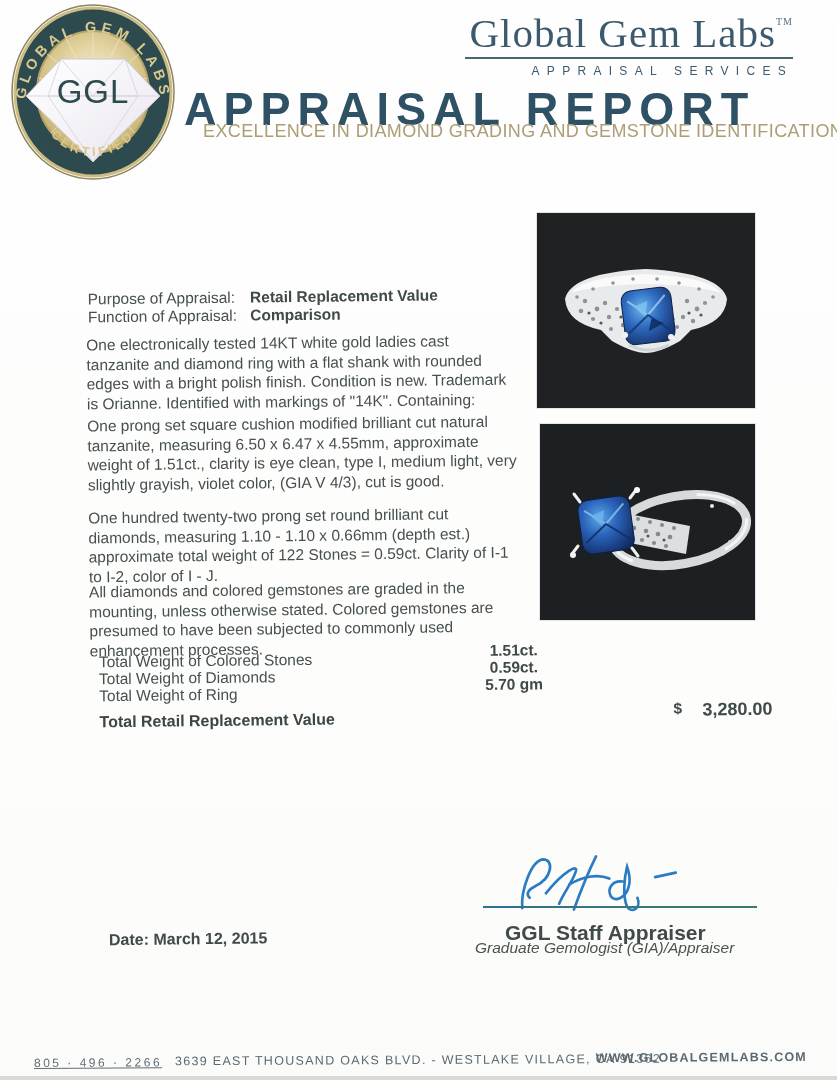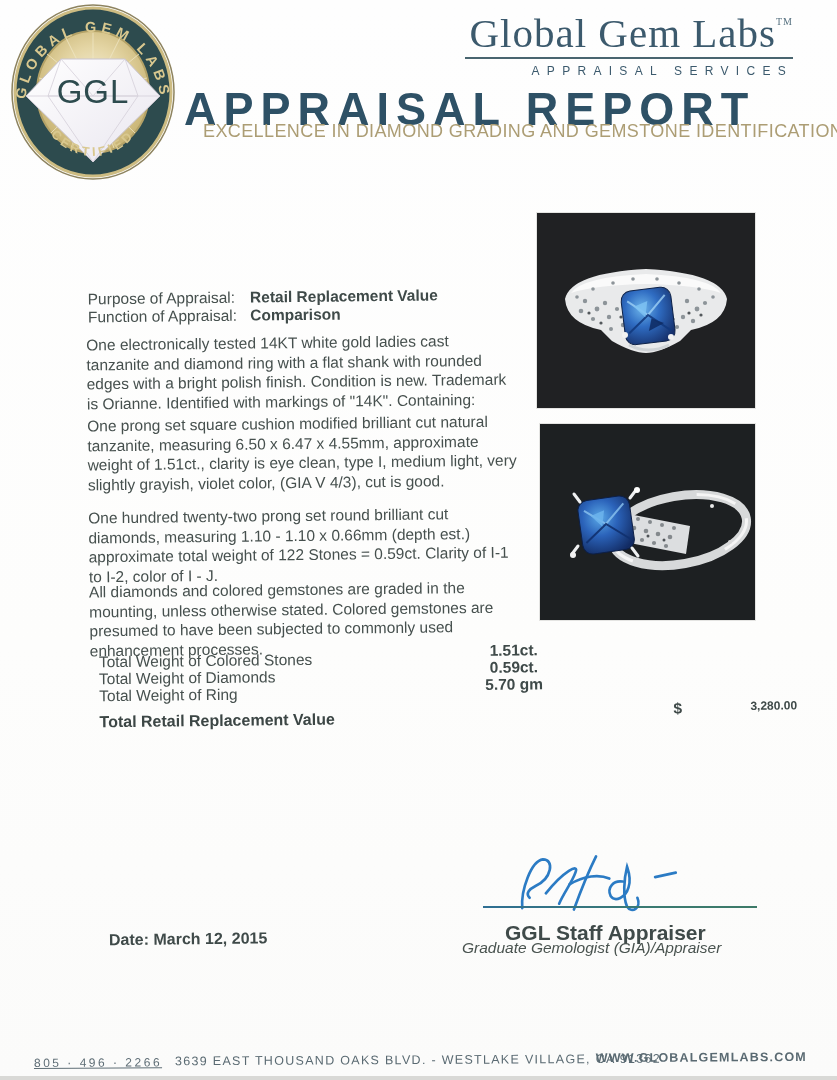--- a/index.html
+++ b/index.html
@@ -31,27 +31,27 @@
   
   .doc-body{position:absolute;left:0;top:0;width:837px;height:1080px;transform:rotate(-0.65deg);transform-origin:300px 500px;}
   .kv-row{position:absolute;left:90px;font-size:15.5px;white-space:nowrap;}
   .kv-label{display:inline-block;width:158px;}
   .kv-value{font-weight:700;color:#3f4a49;}
   .para{position:absolute;left:88px;font-size:15.5px;line-height:19.5px;color:#46504e;}
   .tot-label{position:absolute;left:97px;font-size:15.5px;white-space:nowrap;}
   .tot-value{position:absolute;left:452px;width:120px;text-align:center;font-size:15.5px;font-weight:700;color:#3f4a49;white-space:nowrap;}
   .grand-label{position:absolute;left:97px;top:711px;font-size:16px;font-weight:700;color:#3c4645;white-space:nowrap;}
   .grand-currency{position:absolute;left:671px;top:704px;font-size:15.5px;font-weight:700;color:#3f4a49;}
-  .grand-amount{position:absolute;left:700px;top:704px;font-size:12px;font-weight:700;color:#3f4a49;white-space:nowrap;margin-left:48px;}
+  .grand-amount{position:absolute;left:700px;top:704px;font-size:18px;font-weight:700;color:#3f4a49;white-space:nowrap;}
   
   #signature-svg{position:absolute;left:505px;top:852px;}
   .sig-rule{position:absolute;left:483px;top:906px;width:274px;height:2px;
     background:linear-gradient(90deg,#2f6f93,#3a7a72 60%,#3d7a68);}
   .sig-name{position:absolute;left:505px;top:921px;font-size:21px;font-weight:700;color:#3f4a49;white-space:nowrap;}
-  .sig-title{position:absolute;left:462px;top:939px;font-size:15.5px;font-style:italic;color:#49534f;white-space:nowrap;}
+  .sig-title{position:absolute;left:475px;top:939px;font-size:15.5px;font-style:italic;color:#49534f;white-space:nowrap;}
   .date-line{position:absolute;left:104px;top:929px;font-size:16px;font-weight:700;color:#3f4a49;white-space:nowrap;}
   
   .footer{position:absolute;left:0;bottom:12px;width:837px;transform:rotate(-0.3deg);}
   .footer-phone{position:absolute;left:34px;bottom:0;font-size:12px;letter-spacing:2.5px;color:#5f6e76;white-space:nowrap;text-decoration:underline;}
   .footer-address{position:absolute;left:175px;bottom:1px;font-size:12.5px;letter-spacing:1.3px;color:#5a6a72;white-space:nowrap;}
   .footer-web{position:absolute;right:30px;bottom:2px;font-size:12.5px;letter-spacing:1.2px;font-weight:700;color:#5a6a72;white-space:nowrap;}
   .scan-edge{position:absolute;left:0;bottom:0;width:837px;height:4px;background:#d9d9d6;}
 </style>
 </head>
 <body>

